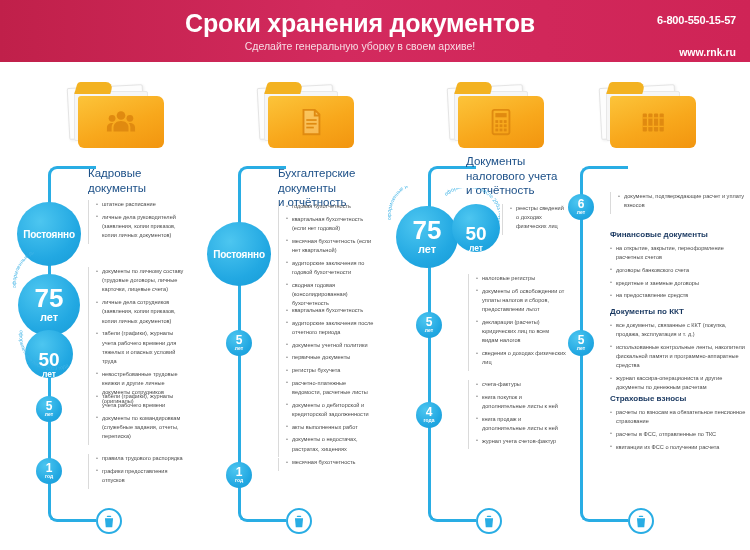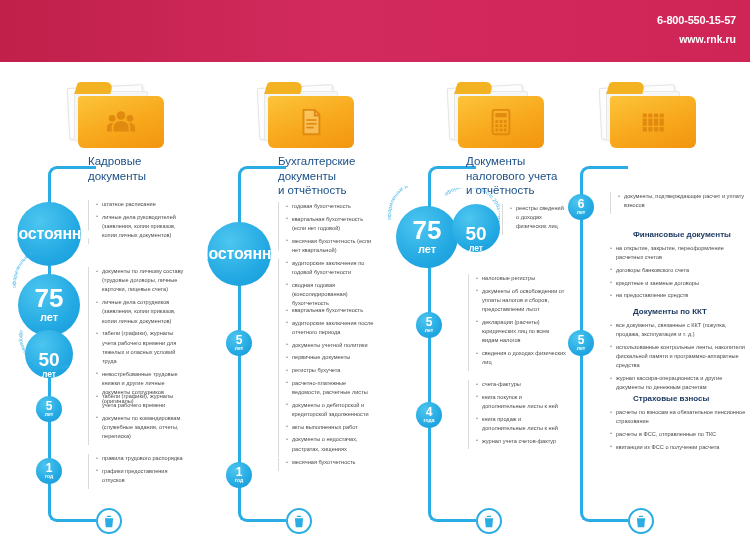--- a/index.html
+++ b/index.html
@@ -36,21 +36,21 @@
     letter-spacing: -.2px; line-height: 1.05;
   }
   .title-box .subtitle {
     color: #f7dbe4; font-size: 10.5px; margin-top: 3px; font-weight: 400;
   }
   .contact {
     position: absolute; right: 14px; top: 14px;
     text-align: right; color: #ffffff;
   }
   .contact .phone { font-size: 11px; font-weight: 600; letter-spacing: -.2px; }
-  .contact .site { font-size: 10.5px; font-weight: 700; margin-top: 7px; }
+  .contact .site { font-size: 10.5px; font-weight: 700; margin-top: 20px; }
 
   
   .board { position: absolute; left: 0; top: 62px; width: 750px; height: 488px; }
   .col { position: absolute; top: 0; height: 488px; }
   .col-1 { left: 0;   width: 190px; }
   .col-2 { left: 190; width: 190px; }
   .col-3 { left: 380px; width: 188px; }
   .col-4 { left: 568px; width: 182px; }
 
   
@@ -99,21 +99,21 @@
     position: absolute; left: 16px; top: 14px; width: 86px; height: 52px;
     display: flex; align-items: center; justify-content: center;
   }
   .folder .glyph svg { width: 30px; height: 30px; fill: #e08a10; }
 
   
   .col-title {
     position: absolute; left: 88px; width: 96px;
     font-size: 11.5px; line-height: 1.28; color: #1b4f87; font-weight: 400;
   }
-  .col-1 .col-title, .col-2 .col-title { top: 92px; }
+  .col-1 .col-title, .col-2 .col-title { top: 104px; }
   .col-3 .col-title { left: 86px; top: 92px; width: 98px; }
   .col-4 .col-title { left: 42px; top: 92px; width: 130px; }
 
   
   .badge {
     position: absolute; border-radius: 50%;
     background: radial-gradient(circle at 36% 30%, #4dc6f0 0%, #22a8e2 62%, #169ad6 100%);
     color: #ffffff; text-align: center;
     display: flex; flex-direction: column; align-items: center; justify-content: center;
     z-index: 4;
@@ -125,21 +125,21 @@
   .b-75 { width: 62px; height: 62px; }
   .b-75 .num { font-size: 26px; }
   .b-75 .unit { font-size: 11px; margin-top: 1px; }
   .b-50 { width: 48px; height: 48px; justify-content: flex-end; }
   .b-50 .num { font-size: 19px; }
   .b-50 .unit { font-size: 8.5px; margin-top: 1px; }
   .b-sm { width: 26px; height: 26px; }
   .b-sm .num { font-size: 12px; }
   .b-sm .unit { font-size: 5px; margin-top: 0px; }
   .b-perm {
-    width: 64px; height: 64px; font-size: 16px;
+    width: 64px; height: 64px; font-size: 10px;
   }
 
   
   .curved { position: absolute; z-index: 5; pointer-events: none; }
   .curved text { fill: #3fb3e6; font-size: 5.2px; font-family: "Liberation Sans", sans-serif; }
 
   
   .trash {
     position: absolute; width: 26px; height: 26px; border-radius: 50%;
     border: 2px solid #29ade4; background: #ffffff;
@@ -158,27 +158,31 @@
   ul.items li {
     position: relative; padding-left: 6px;
     font-size: 5.6px; line-height: 1.65; color: #4a4a4a; margin-bottom: 3.5px;
   }
   ul.items li::before {
     content: "•"; position: absolute; left: 0; top: -.5px;
     color: #8b8b8b; font-size: 5.6px;
   }
   .sub-head {
     font-size: 8px; font-weight: 700; color: #17365f;
-    margin-bottom: 5px; margin-top: 2px; margin-left: 23px;
+    margin-bottom: 5px; margin-top: 2px;
   }
 </style>
 </head>
 <body>
 
 <div class="header">
+  <div class="title-box">
+    <h1>Сроки хранения документов</h1>
+    <div class="subtitle">Сделайте генеральную уборку в своем архиве!</div>
+  </div>
   <div class="contact">
     <div class="phone">6-800-550-15-57</div>
     <div class="site">www.rnk.ru</div>
   </div>
 </div>
 
 <div class="board">
 
   <div class="col col-1">
     <div class="spine-top"></div>

